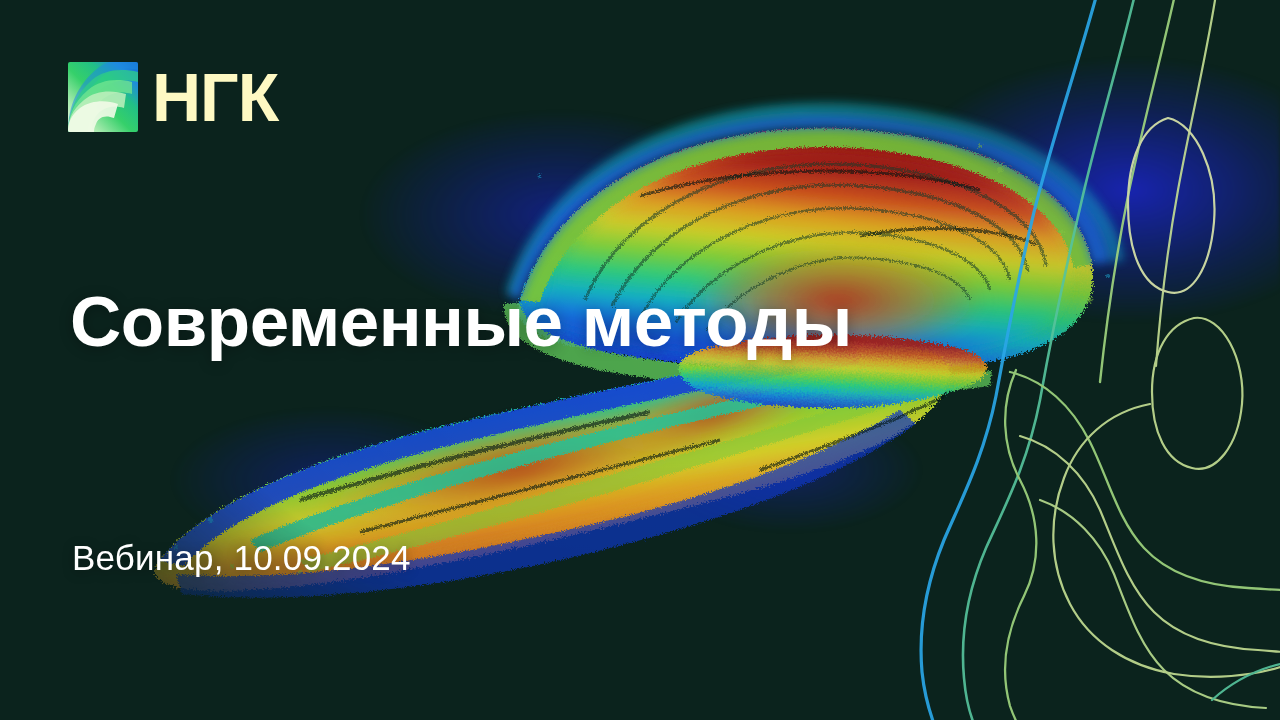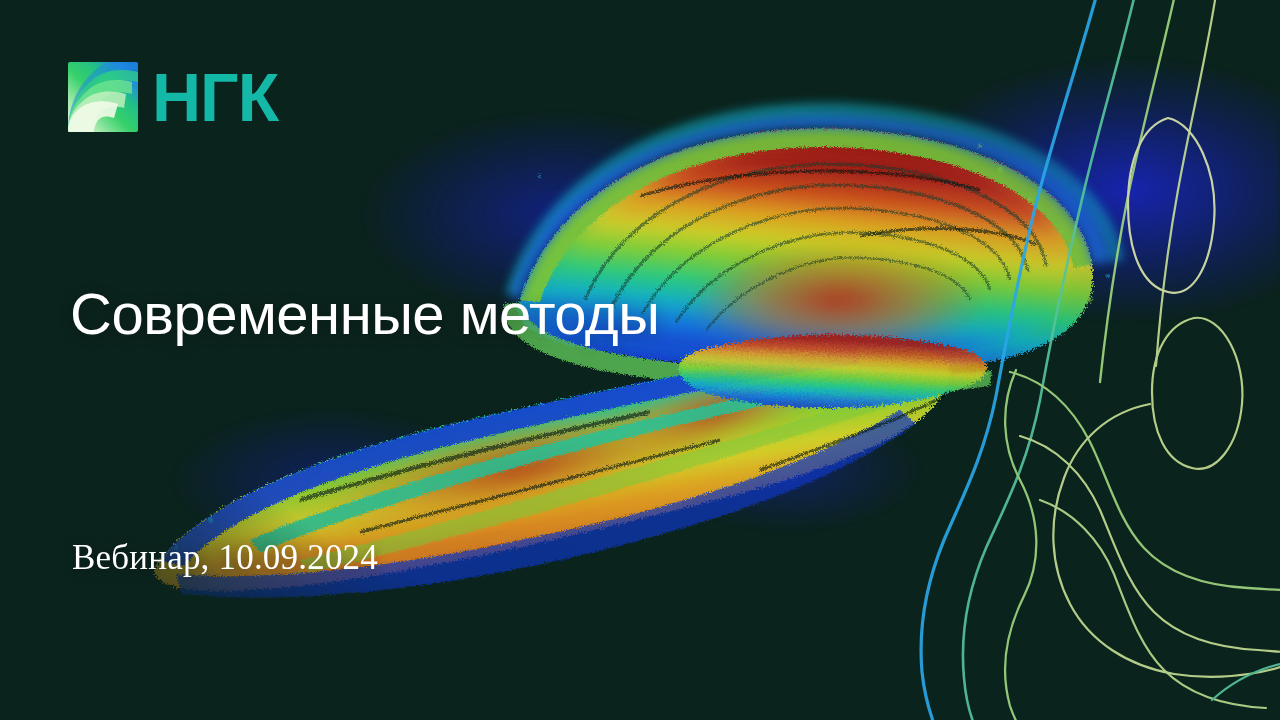--- a/index.html
+++ b/index.html
@@ -42,50 +42,50 @@
   .logo-mark{
     width:70px;height:70px;
     border-radius:2px;
     overflow:hidden;
     flex:0 0 auto;
     position:relative;
   }
   .logo-word{
     font-size:68px;
     font-weight:bold;
-    color:#14b8a6;
+    color:#fef9c3;
     letter-spacing:-1px;
     line-height:1;
     white-space:nowrap;
     font-family:"Liberation Sans","DejaVu Sans",sans-serif;
   }
 
   .headline{
     position:absolute;
     left:70px;top:282px;
     width:1010px;
     color:#ffffff;
-    font-size:58px;
-    font-weight:normal;
+    font-size:71px;
+    font-weight:bold;
     line-height:1.12;
     letter-spacing:-0.5px;
     font-family:"Liberation Sans","DejaVu Sans",sans-serif;
     text-shadow:0 2px 14px rgba(0,0,0,.30);
   }
   .headline .ln{display:block;white-space:nowrap;}
 
   .subtitle{
     position:absolute;
     left:72px;top:538px;
     color:#ffffff;
     font-size:35px;
     font-weight:normal;
     letter-spacing:.2px;
     white-space:nowrap;
-    font-family:Liberation Serif, serif;
+    font-family:Liberation Sans, sans-serif;
     text-shadow:0 2px 12px rgba(0,0,0,.35);
   }
 </style>
 </head>
 <body>
 
 <div id="slide">
 
   <div class="bg-layer bg-base"></div>
   <div class="bg-layer blue-haze"></div>

